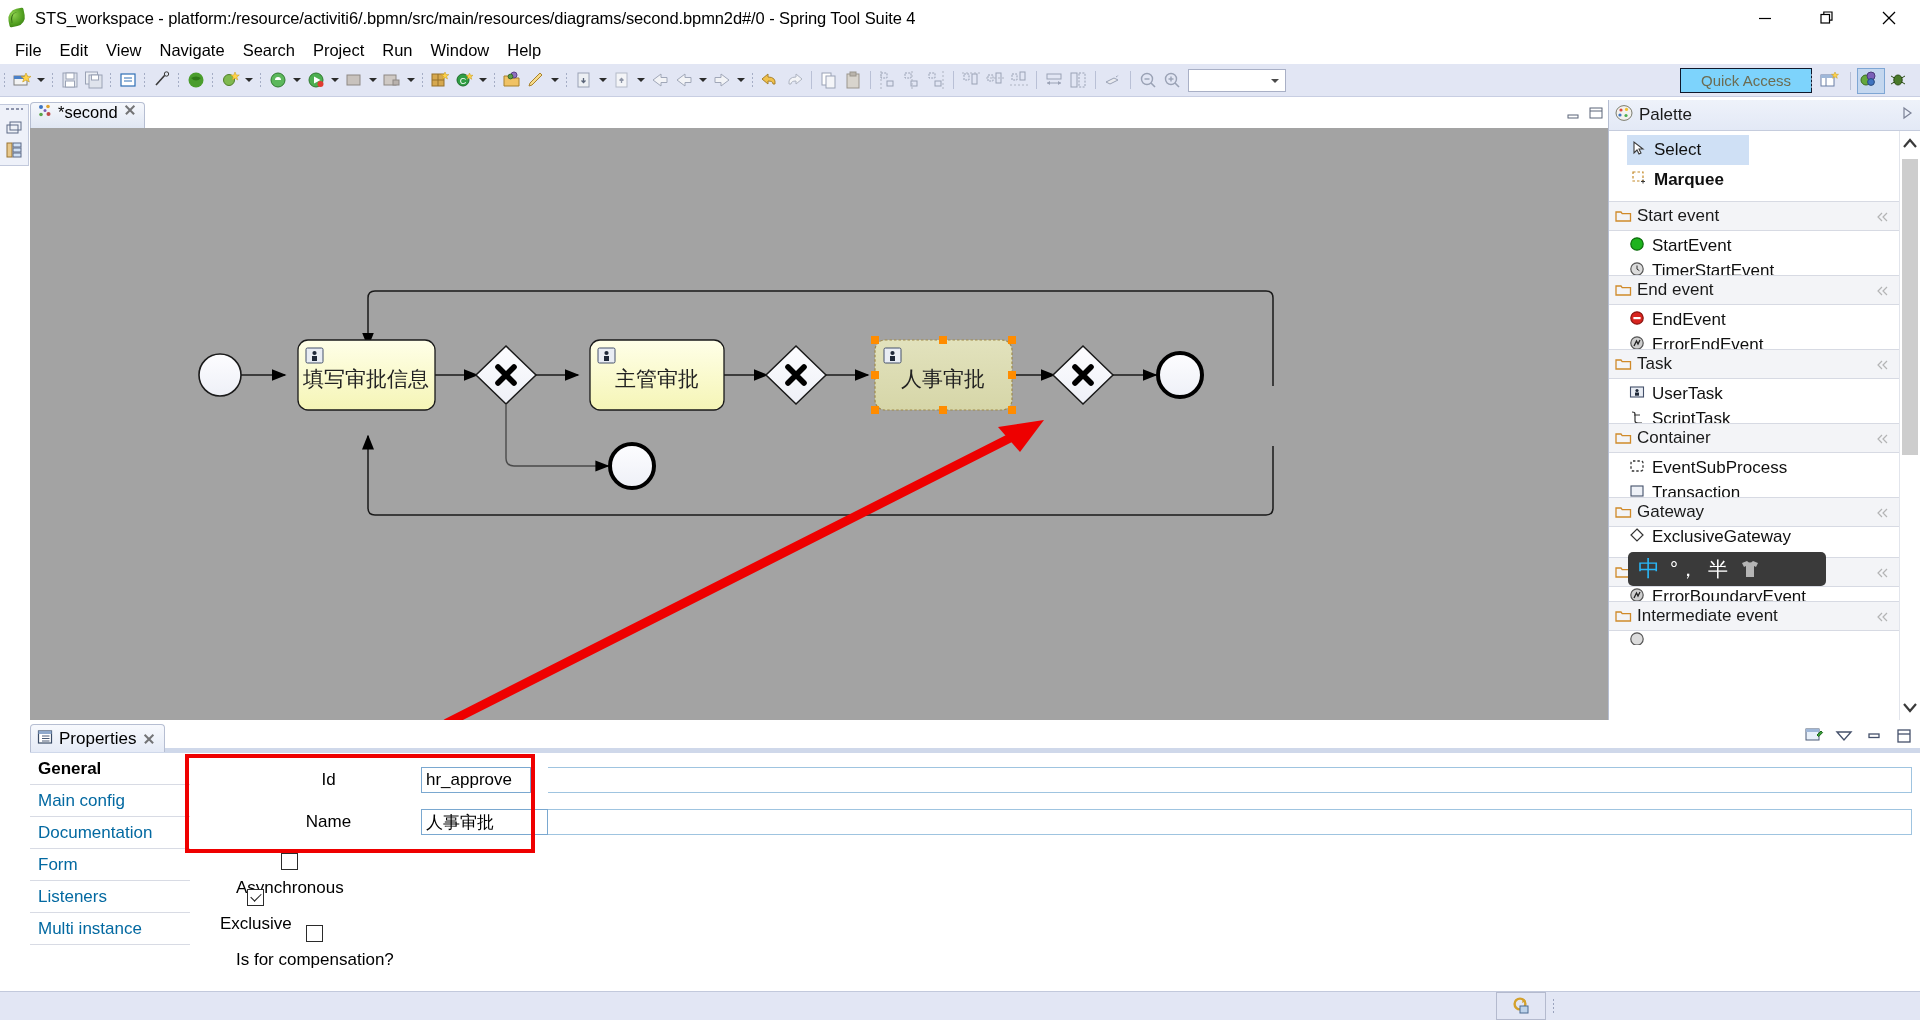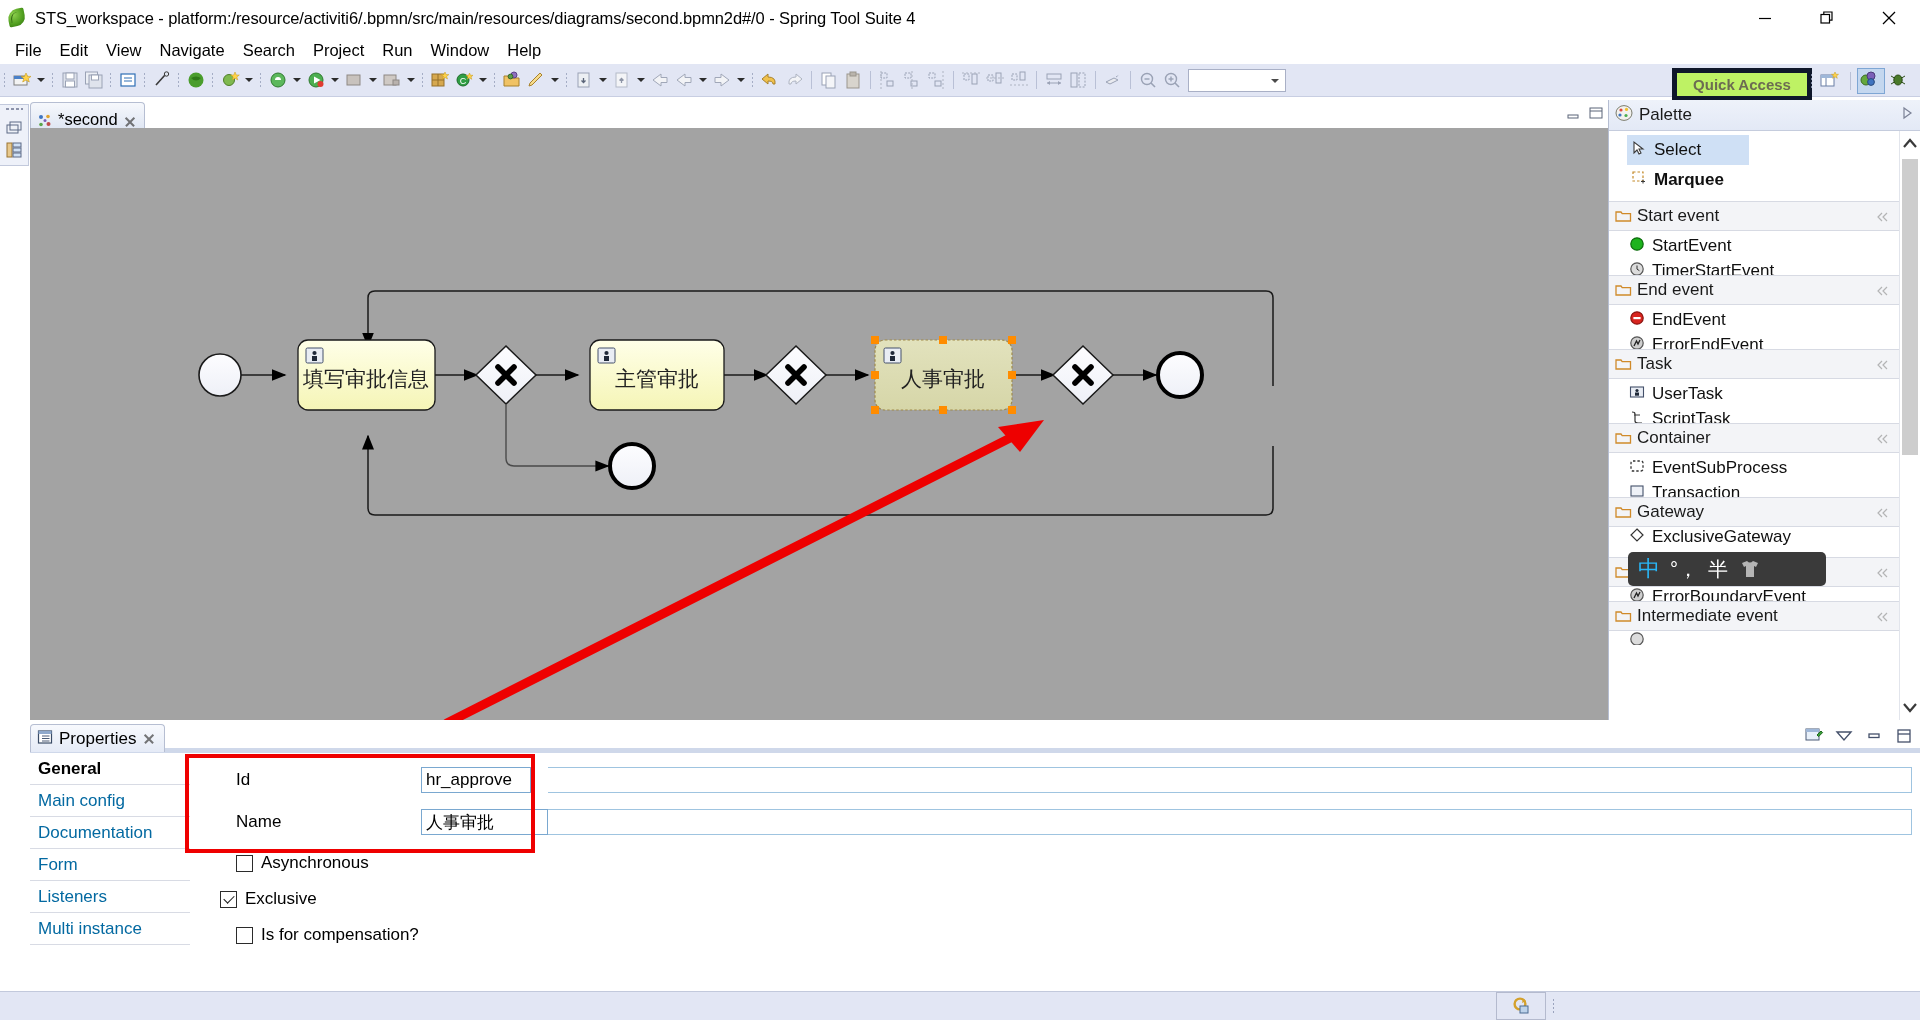--- a/index.html
+++ b/index.html
@@ -90,23 +90,23 @@
     margin-left: 4px; position: relative; flex: none;
   }
   .tb-combo::after {
     content: ""; position: absolute; right: 6px; top: 9px;
     border-left: 4px solid transparent; border-right: 4px solid transparent;
     border-top: 4px solid #4a4a4a;
   }
   .quick-access {
     position: absolute; right: 108px; top: 4px;
     width: 130px; height: 23px;
-    border: 5px solid #0f172a; background: #bef264;
+    border: 1px solid #0f172a; background: #7dd3fc;
     display: flex; align-items: center; justify-content: center;
-    font-size: 15px; color: #6c6c52; font-weight: bold;
+    font-size: 15px; color: #6c6c52;
   }
   .persp-group { position: absolute; right: 6px; top: 4px; display: flex; align-items: center; }
   .persp-btn { width: 26px; height: 24px; position: relative; margin: 0 1px; }
   .persp-btn.sel { background: #c4d7ef; border: 1px solid #7ea6d4; }
 
   
   .leftbar {
     position: absolute; left: 0; top: 104px; width: 28px; height: 60px;
     background: #eef1f9; border: 1px solid #c2c9dc; border-left: none;
   }
@@ -123,21 +123,21 @@
   }
   .tabstrip {
     position: absolute; left: 0; top: 0; height: 28px; width: 100%;
     background: #ffffff; border-bottom: 1px solid #b6bed2;
   }
   .etab {
     position: absolute; left: 0; top: 2px; height: 26px;
     background: linear-gradient(to bottom, #f6f8fc 0%, #dfe6f3 100%);
     border: 1px solid #b6bed2; border-bottom: none;
     border-radius: 4px 4px 0 0;
-    display: flex; align-items: flex-end; padding: 0 7px 0 6px; gap: 5px;
+    display: flex; align-items: flex-start; padding: 0 7px 0 6px; gap: 5px;
   }
   .etab .tab-label { font-size: 16.5px; color: #000; white-space: nowrap; }
   .tab-close { width: 14px; height: 14px; position: relative; opacity: .75; }
   .tab-close::before, .tab-close::after {
     content: ""; position: absolute; left: 1px; top: 6px; width: 12px; height: 1.6px;
     background: #4a4a4a;
   }
   .tab-close::before { transform: rotate(45deg); }
   .tab-close::after { transform: rotate(-45deg); }
   .bpmn-tab-icon { width: 16px; height: 16px; position: relative; }
@@ -221,33 +221,33 @@
 
   .props-body { position: absolute; left: 0; top: 30px; right: 0; bottom: 0; background: #fff; border-top: 1px solid #cfd8ea;}
   .props-sidetabs { position: absolute; left: 0; top: 0; width: 160px; bottom: 0; background: #ffffff; }
   .pst {
     height: 31px; display: flex; align-items: center; padding-left: 8px;
     font-size: 17px; color: #0369a1;
     border-bottom: 1px solid #d8dbe4;
     background: #ffffff;
   }
   .pst.active { font-weight: bold; color: #000; }
-  .props-main { position: absolute; left: 160px; top: 0; right: 0; bottom: 0; }
+  .props-main { position: absolute; left: 160px; top: 0; right: 0; bottom: 0; text-align: center; }
 
   .field-row { position: absolute; display: flex; align-items: center; }
   .field-label { font-size: 17px; color: #000; width: 185px; }
   .field-input {
     height: 26px; border: 1px solid #7aa8d0; background: #ffffff;
     font-size: 17px; color: #000; padding: 0 4px; display: flex; align-items: center;
     box-sizing: border-box;
   }
   .underline-rest {
     position: absolute; height: 26px; border: 1px solid #9fc4e0; border-left: none; background: #fff; box-sizing: border-box;
   }
-  .chk-row { position: absolute; display: flex; align-items: center; gap: 8px; }
+  .chk-row { position: absolute; display: flex; align-items: center; gap: 8px; flex-direction: column; }
   .chkbox {
     width: 17px; height: 17px; border: 1.4px solid #2b2b2b; background: #fff;
     position: relative; box-sizing: border-box;
   }
   .chkbox.checked::after {
     content: ""; position: absolute; left: 3px; top: 3px; width: 9px; height: 5px;
     border-left: 1.8px solid #1a1a1a; border-bottom: 1.8px solid #1a1a1a;
     transform: rotate(-45deg);
   }
   .chk-label { font-size: 17px; color: #000; }

